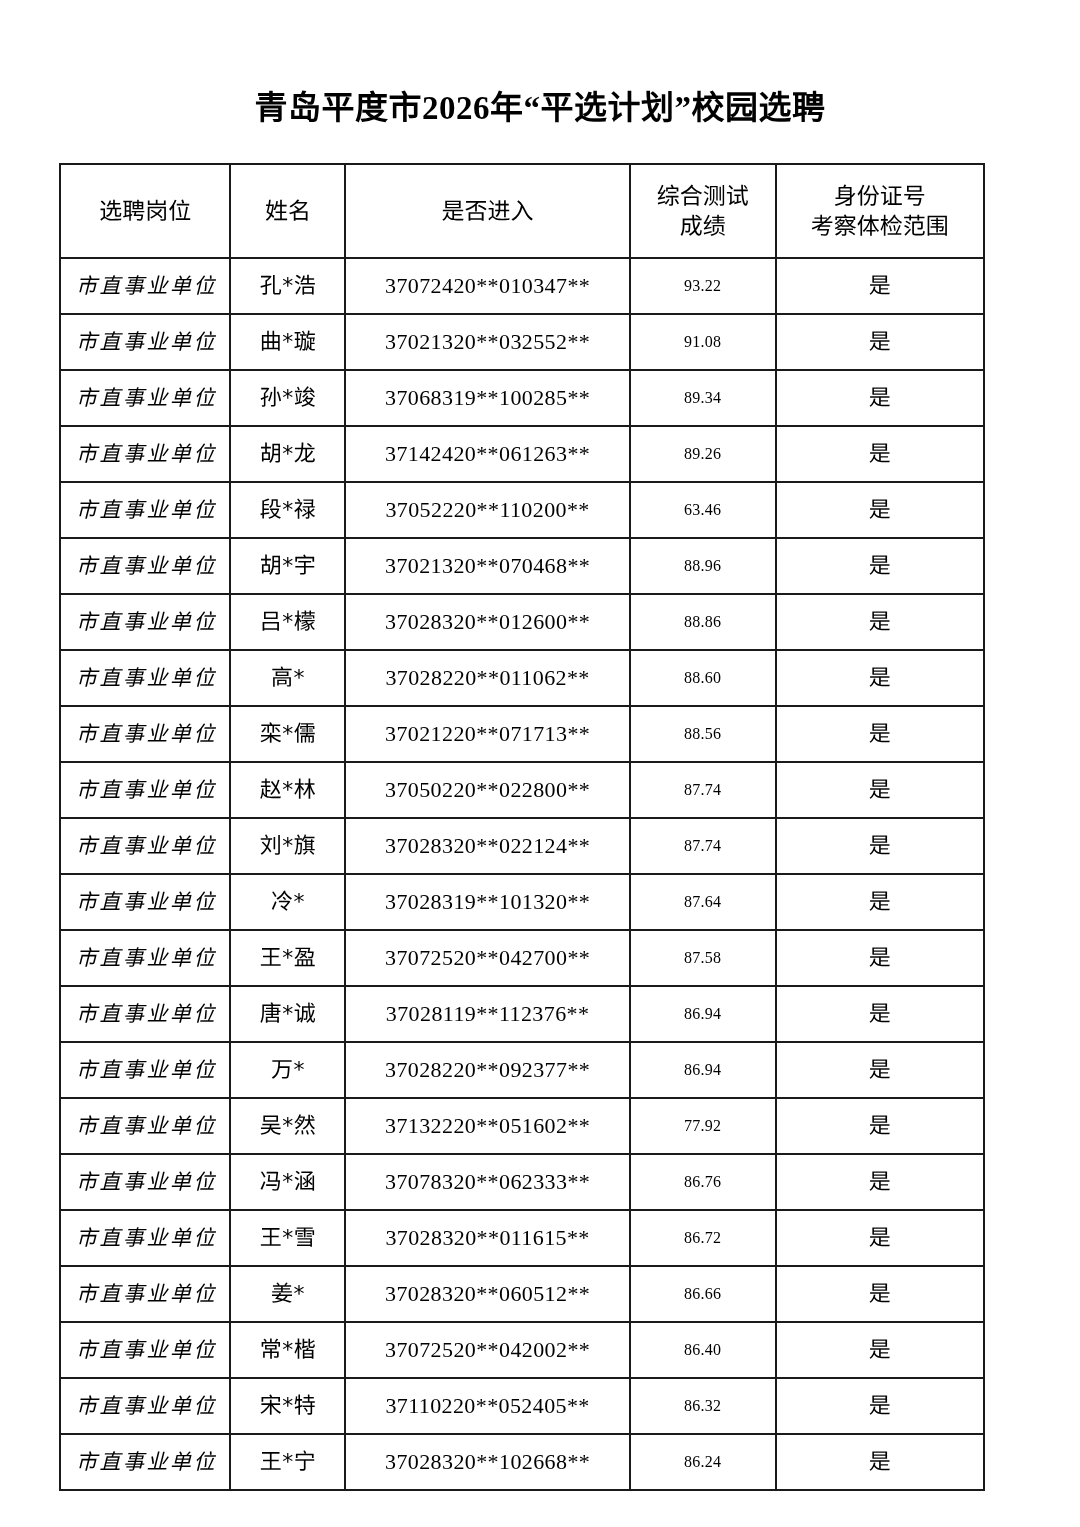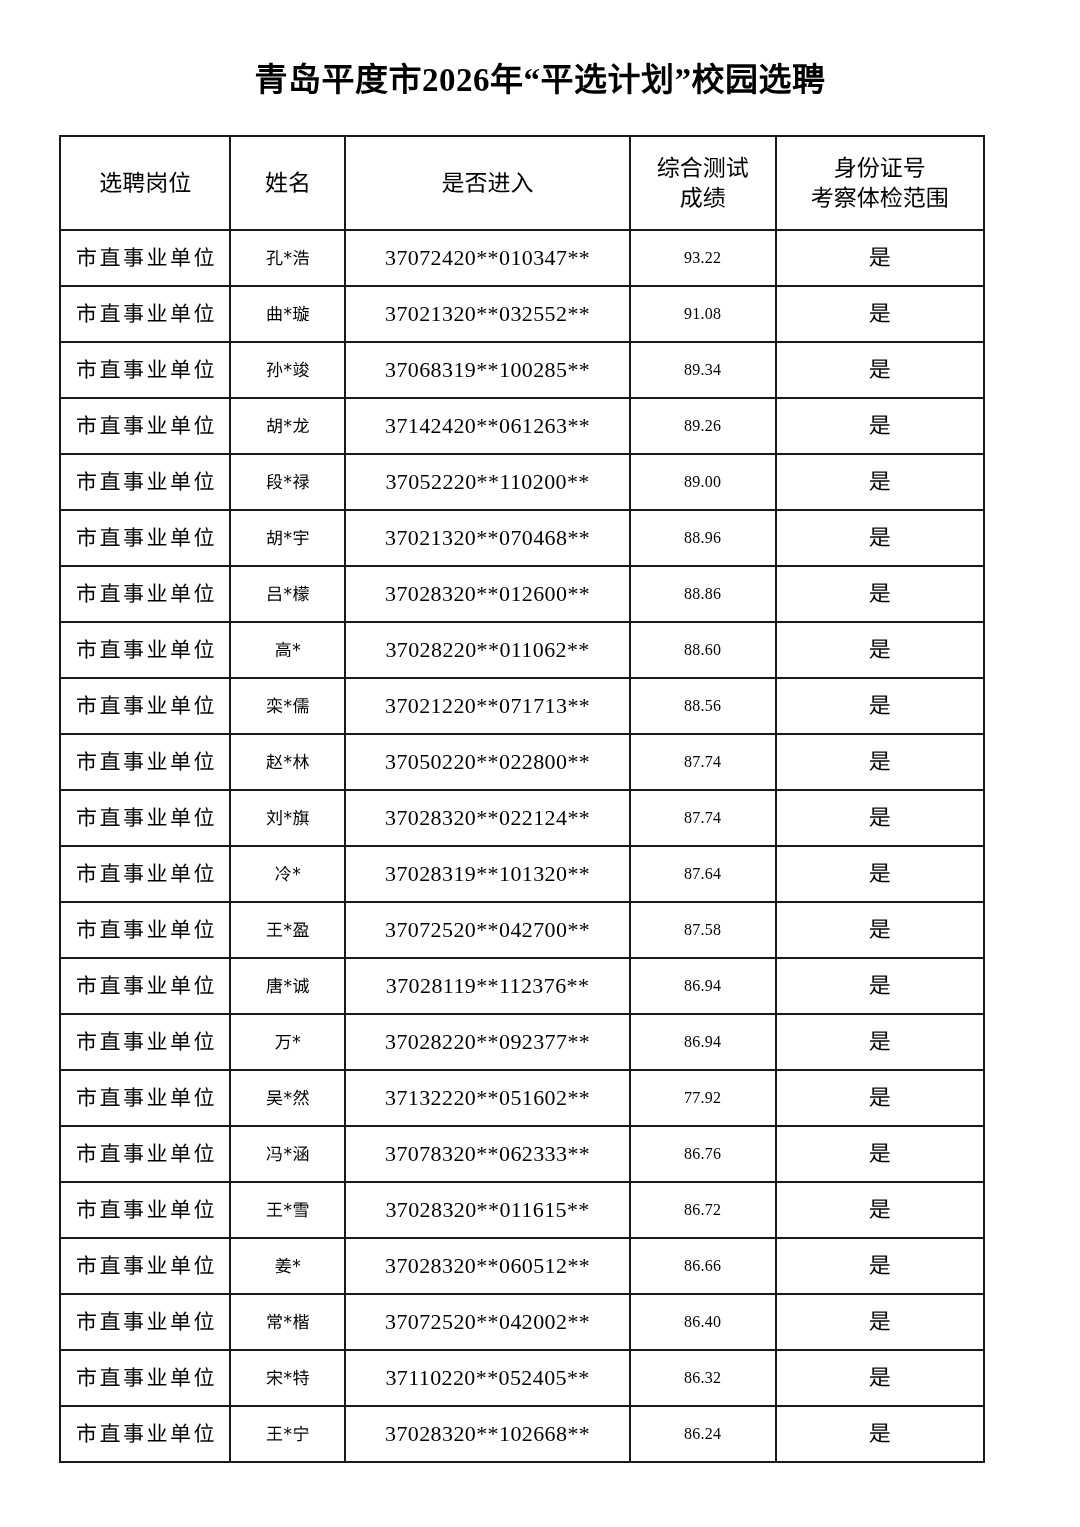--- a/index.html
+++ b/index.html
@@ -16,21 +16,21 @@
     overflow: hidden;
   }
   .page {
     position: relative;
     width: 1080px;
     height: 1527px;
     box-sizing: border-box;
   }
   .doc-title {
     margin: 0;
-    padding-top: 58px;
+    padding-top: 86px;
     text-align: center;
     font-family: "Liberation Serif", "DejaVu Serif", serif;
     font-weight: bold;
     font-size: 33px;
     line-height: 45px;
     letter-spacing: 0.5px;
     color: #000000;
   }
   .doc-title .line {
     display: block;
@@ -78,24 +78,25 @@
   tbody td {
     height: 54px;
     font-size: 22px;
     line-height: 26px;
   }
   td.post {
     font-family: "DejaVu Sans", "Liberation Sans", sans-serif;
     font-size: 21px;
     letter-spacing: 2.5px;
     text-indent: 2.5px;
+    font-style: italic;
   }
   td.name {
     font-family: "DejaVu Sans", "Liberation Sans", sans-serif;
-    font-size: 17px;
+    font-size: 22px;
     letter-spacing: 0.5px;
   }
   td.idno {
     font-family: "Liberation Serif", "DejaVu Serif", serif;
     font-size: 22px;
     letter-spacing: 0.4px;
     border-radius: 10px;
   }
   td.score {
     font-family: "Liberation Serif", "DejaVu Serif", serif;
@@ -172,21 +173,21 @@
             <td class="post">市直事业单位</td>
             <td class="name">胡*龙</td>
             <td class="idno">37142420**061263**</td>
             <td class="score">89.26</td>
             <td class="pass">是</td>
           </tr>
           <tr>
             <td class="post">市直事业单位</td>
             <td class="name">段*禄</td>
             <td class="idno">37052220**110200**</td>
-            <td class="score">89.00</td>
+            <td class="score">63.46</td>
             <td class="pass">是</td>
           </tr>
           <tr>
             <td class="post">市直事业单位</td>
             <td class="name">胡*宇</td>
             <td class="idno">37021320**070468**</td>
             <td class="score">88.96</td>
             <td class="pass">是</td>
           </tr>
           <tr>

